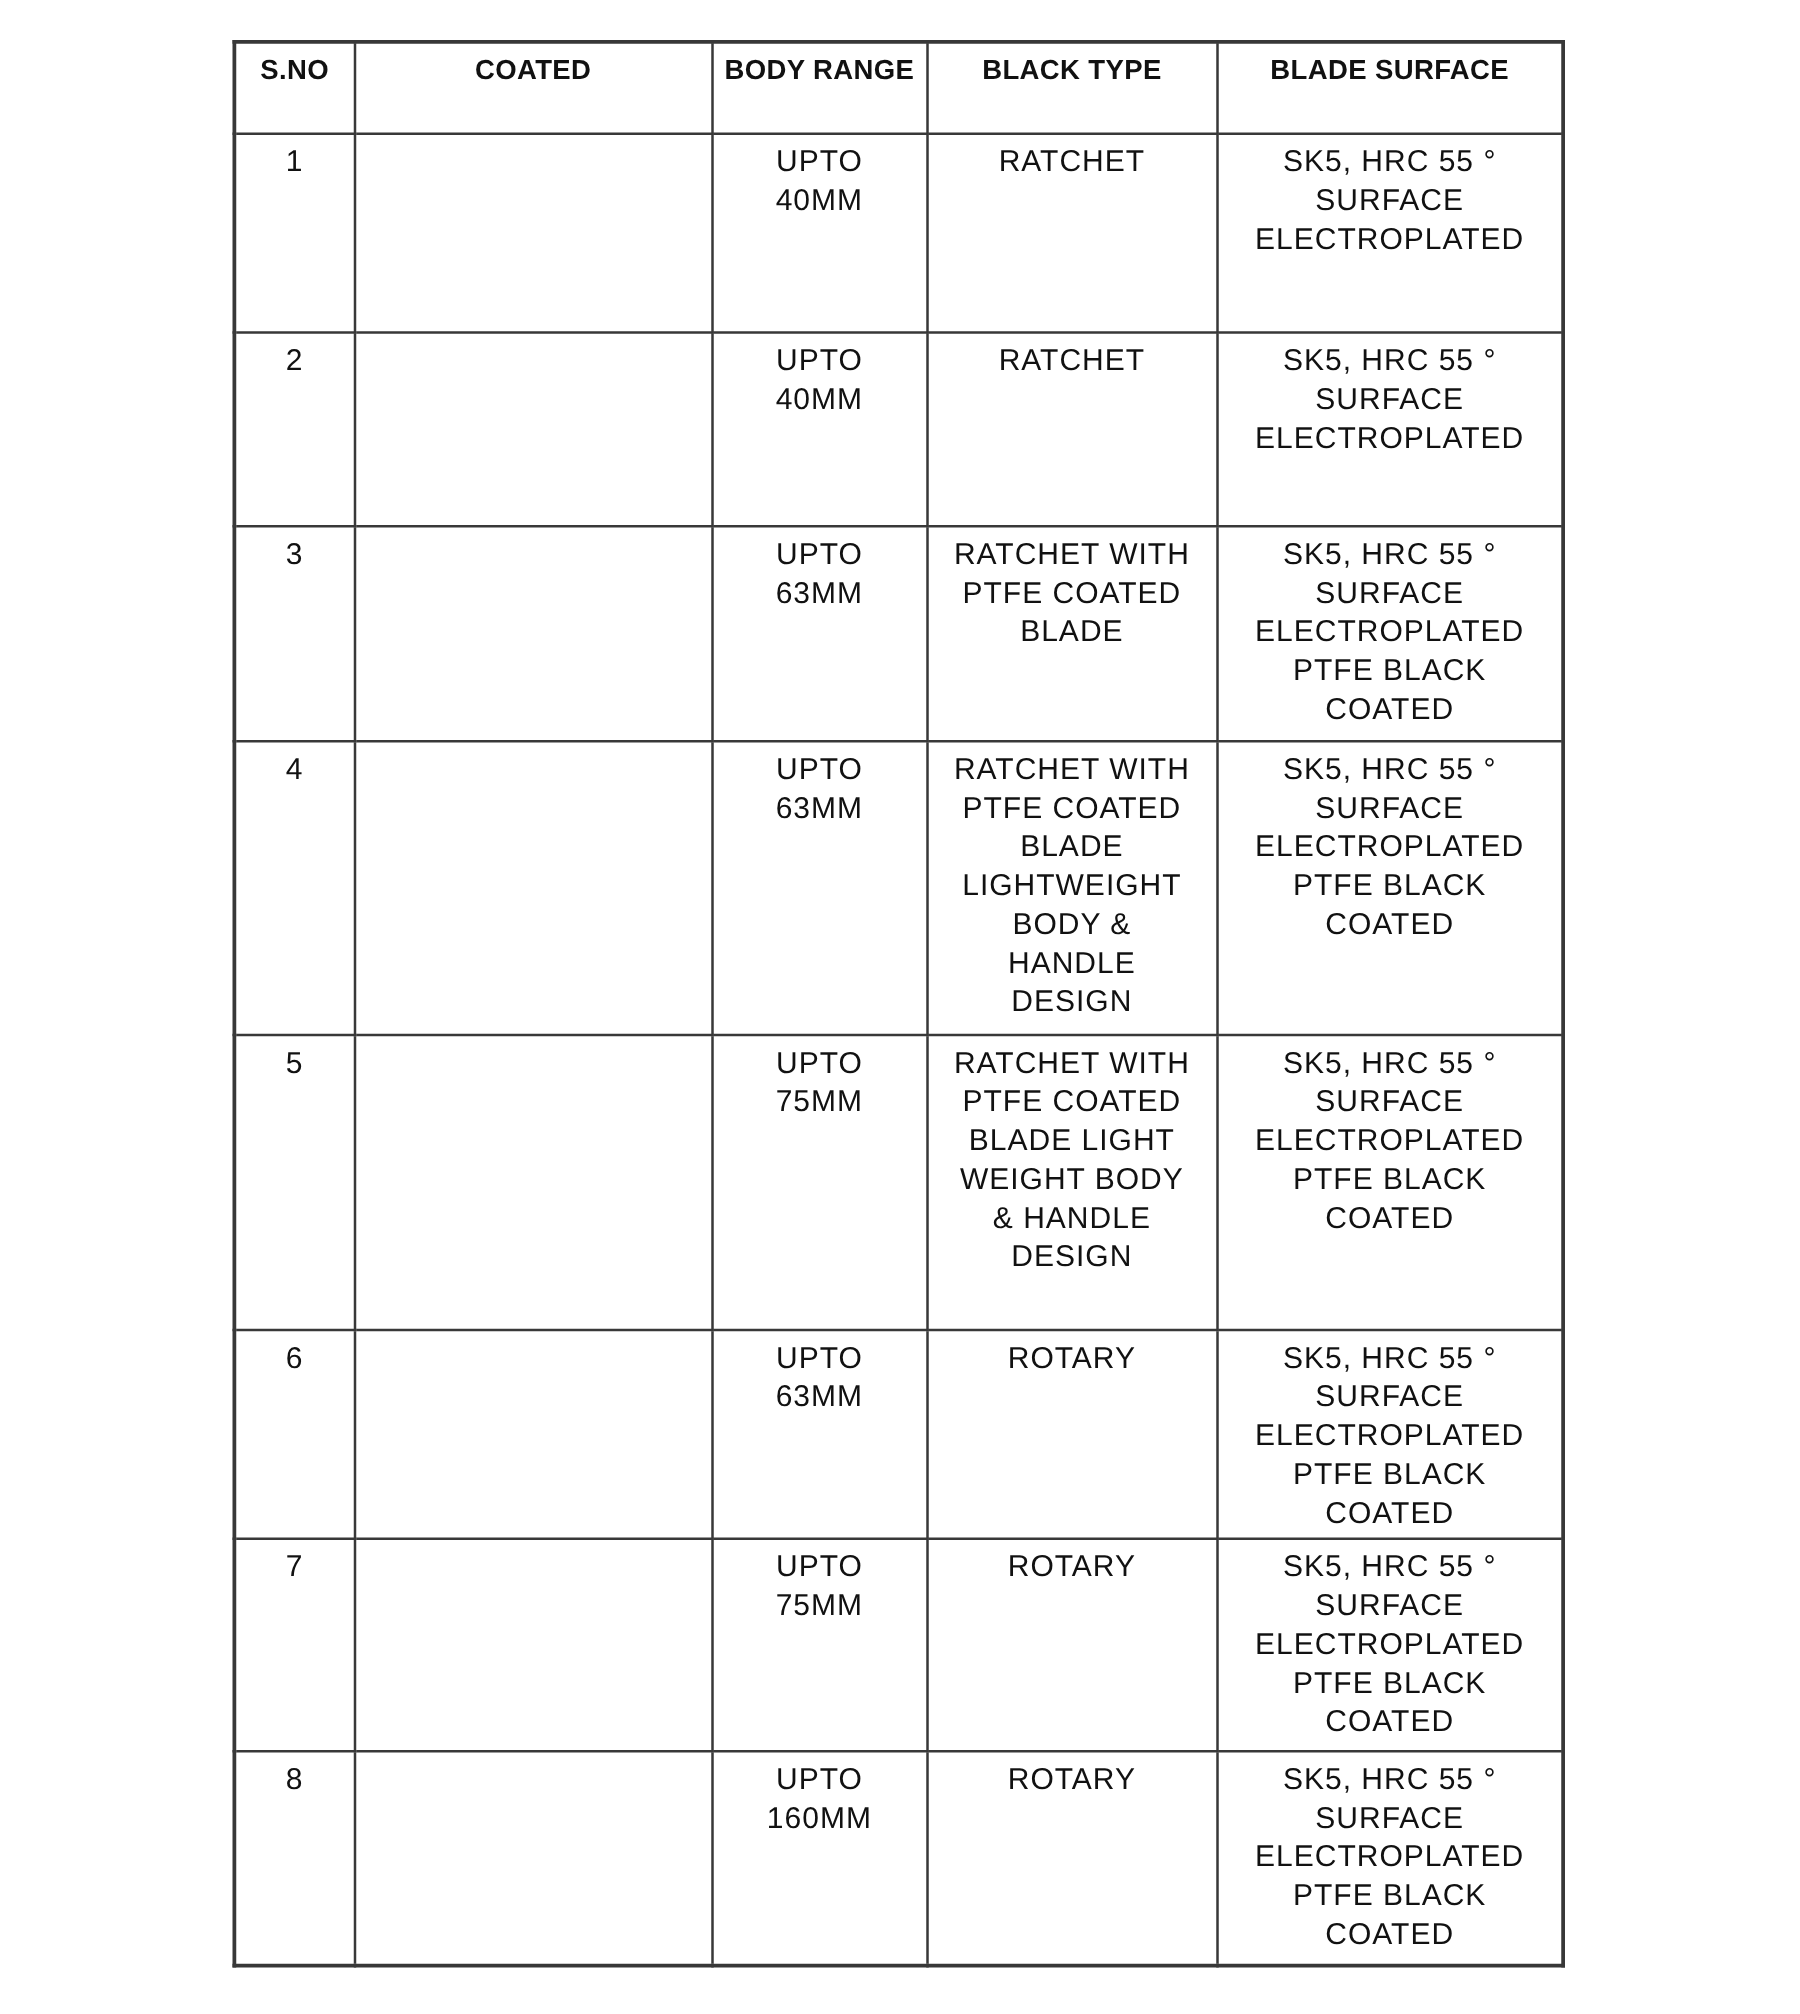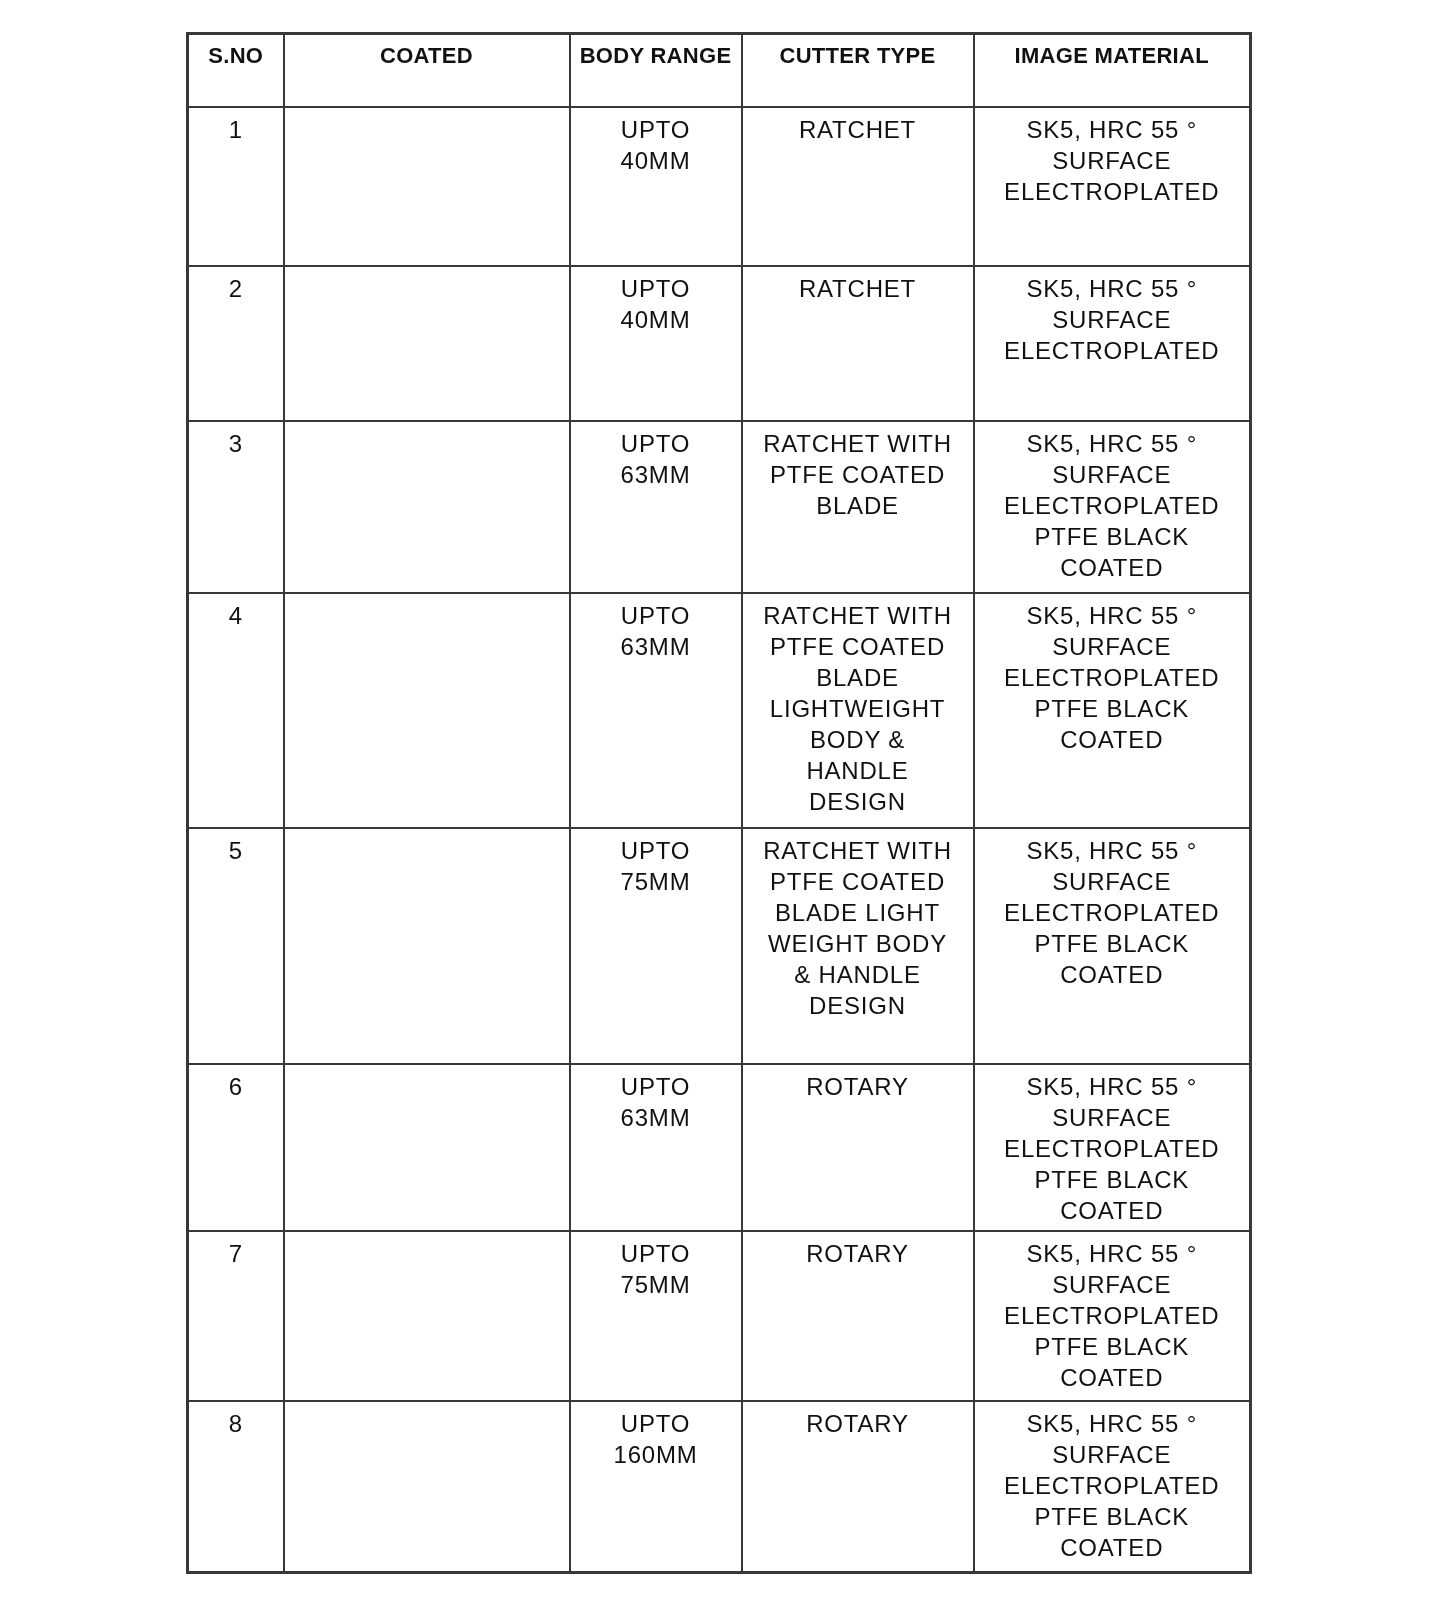--- a/index.html
+++ b/index.html
@@ -77,22 +77,22 @@
         <col class="c-image">
         <col class="c-size">
         <col class="c-cutter">
         <col class="c-blade">
     </colgroup>
     <thead>
       <tr class="header-row">
         <th>S.NO</th>
         <th>COATED</th>
         <th>BODY RANGE</th>
-        <th>CUTTER TYPE</th>
-        <th>IMAGE MATERIAL</th>
+        <th>BLACK TYPE</th>
+        <th>BLADE SURFACE</th>
       </tr>
     </thead>
     <tbody>
       <tr class="r1">
         <td>1</td>
         <td></td>
         <td>UPTO
 40MM</td>
         <td>RATCHET</td>
         <td>SK5, HRC 55 °

